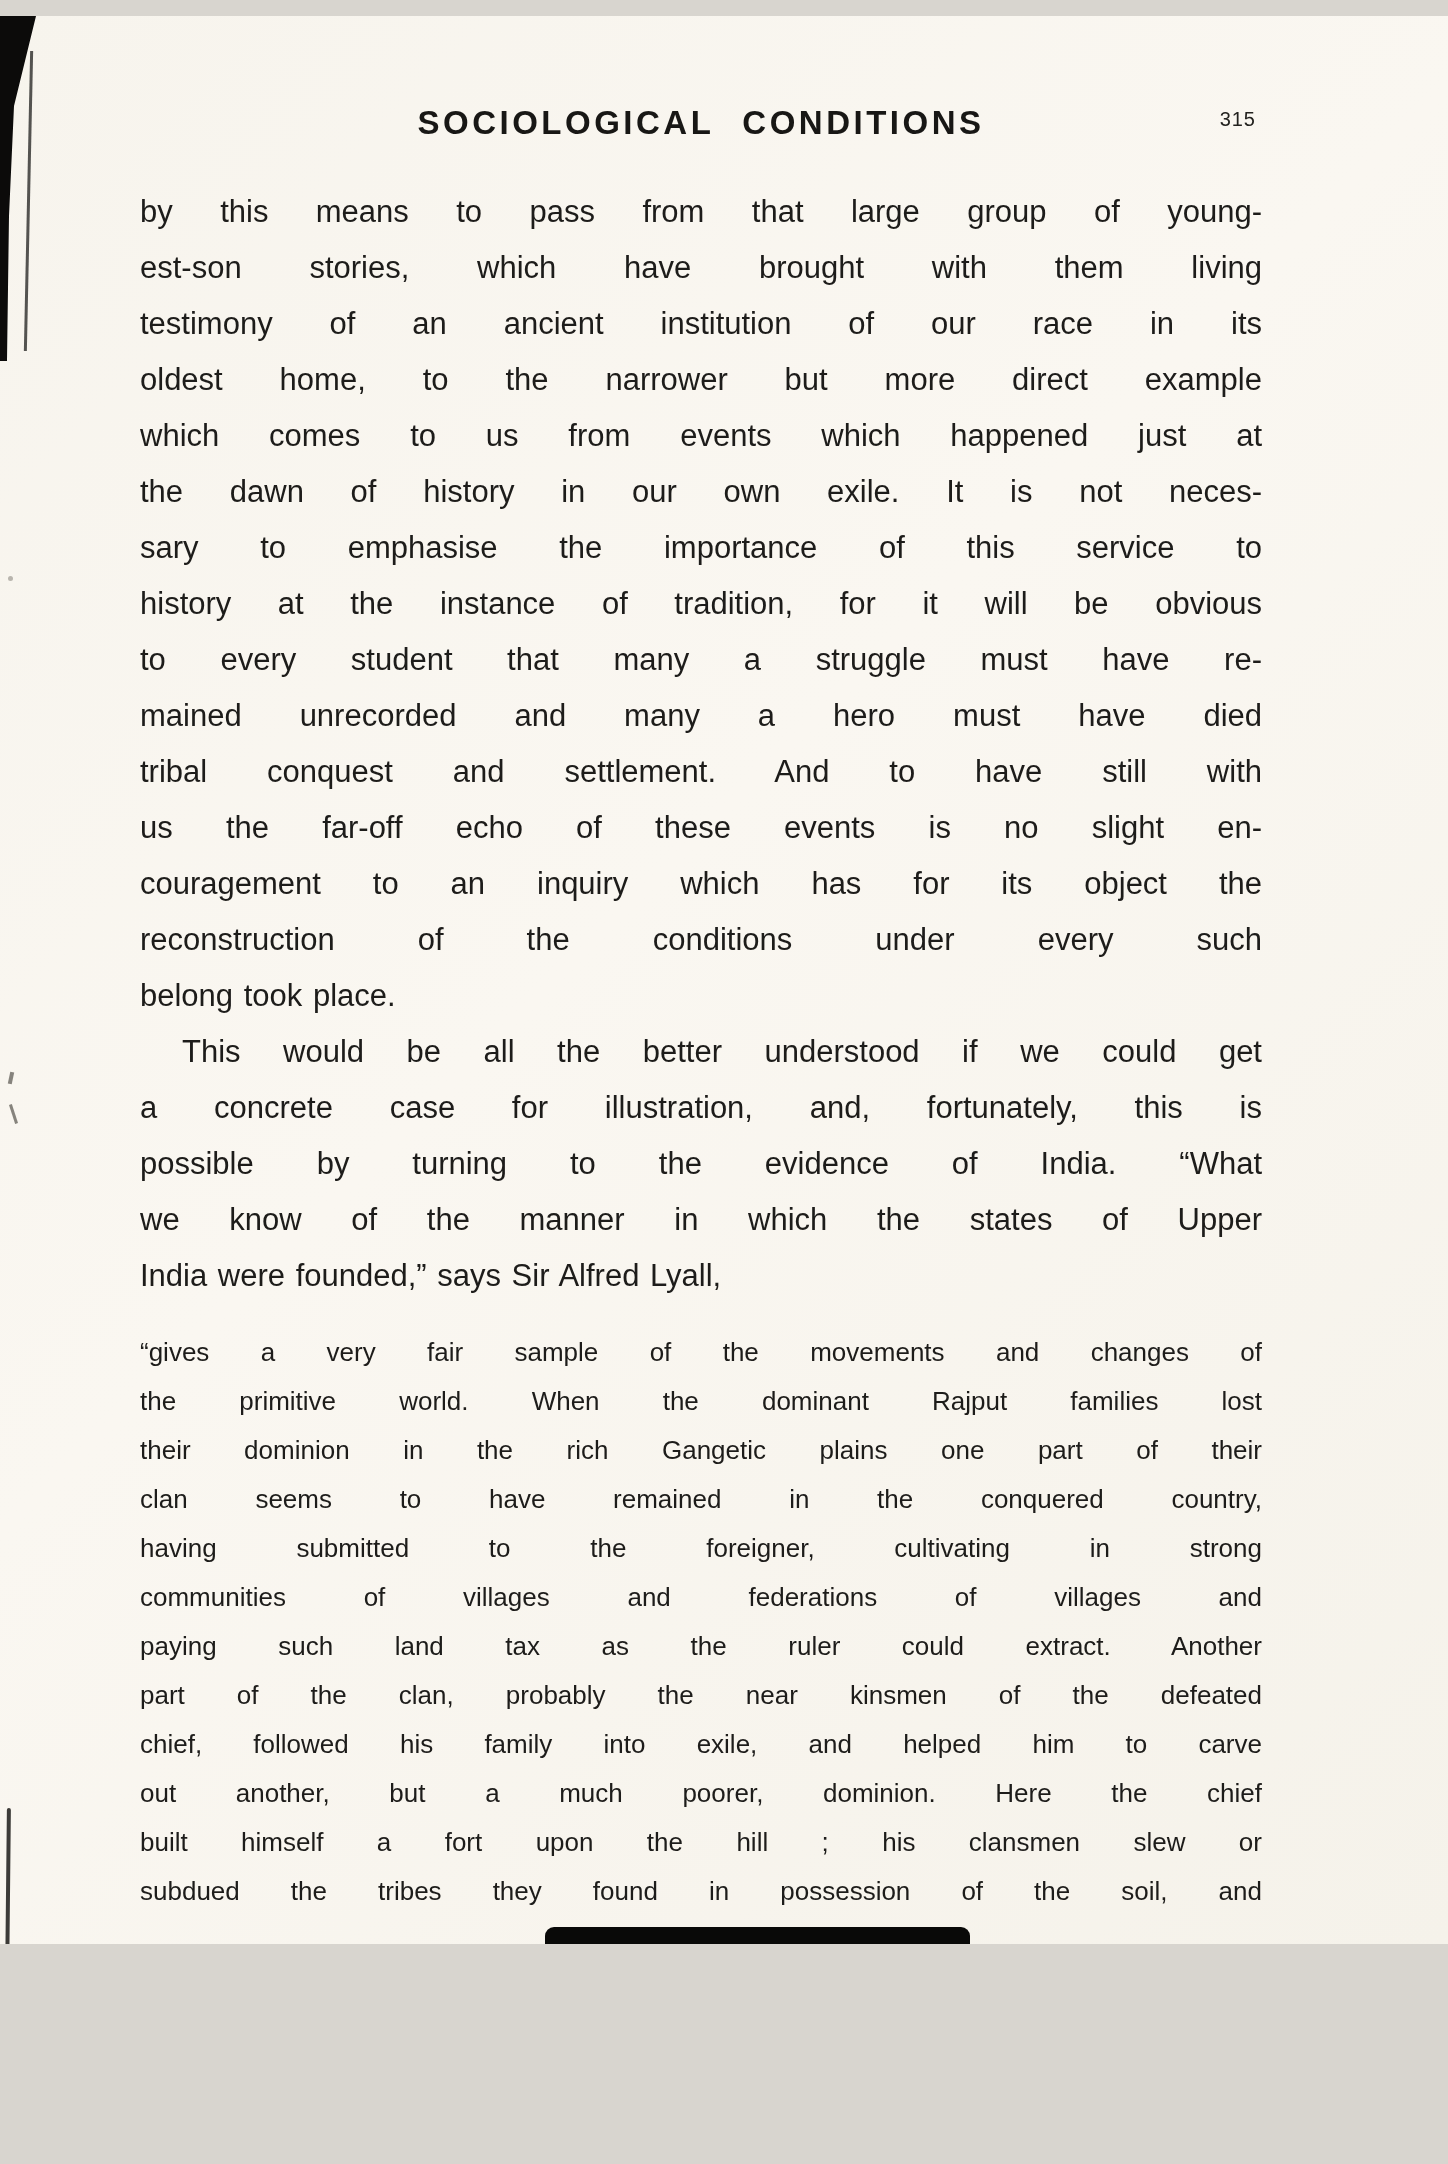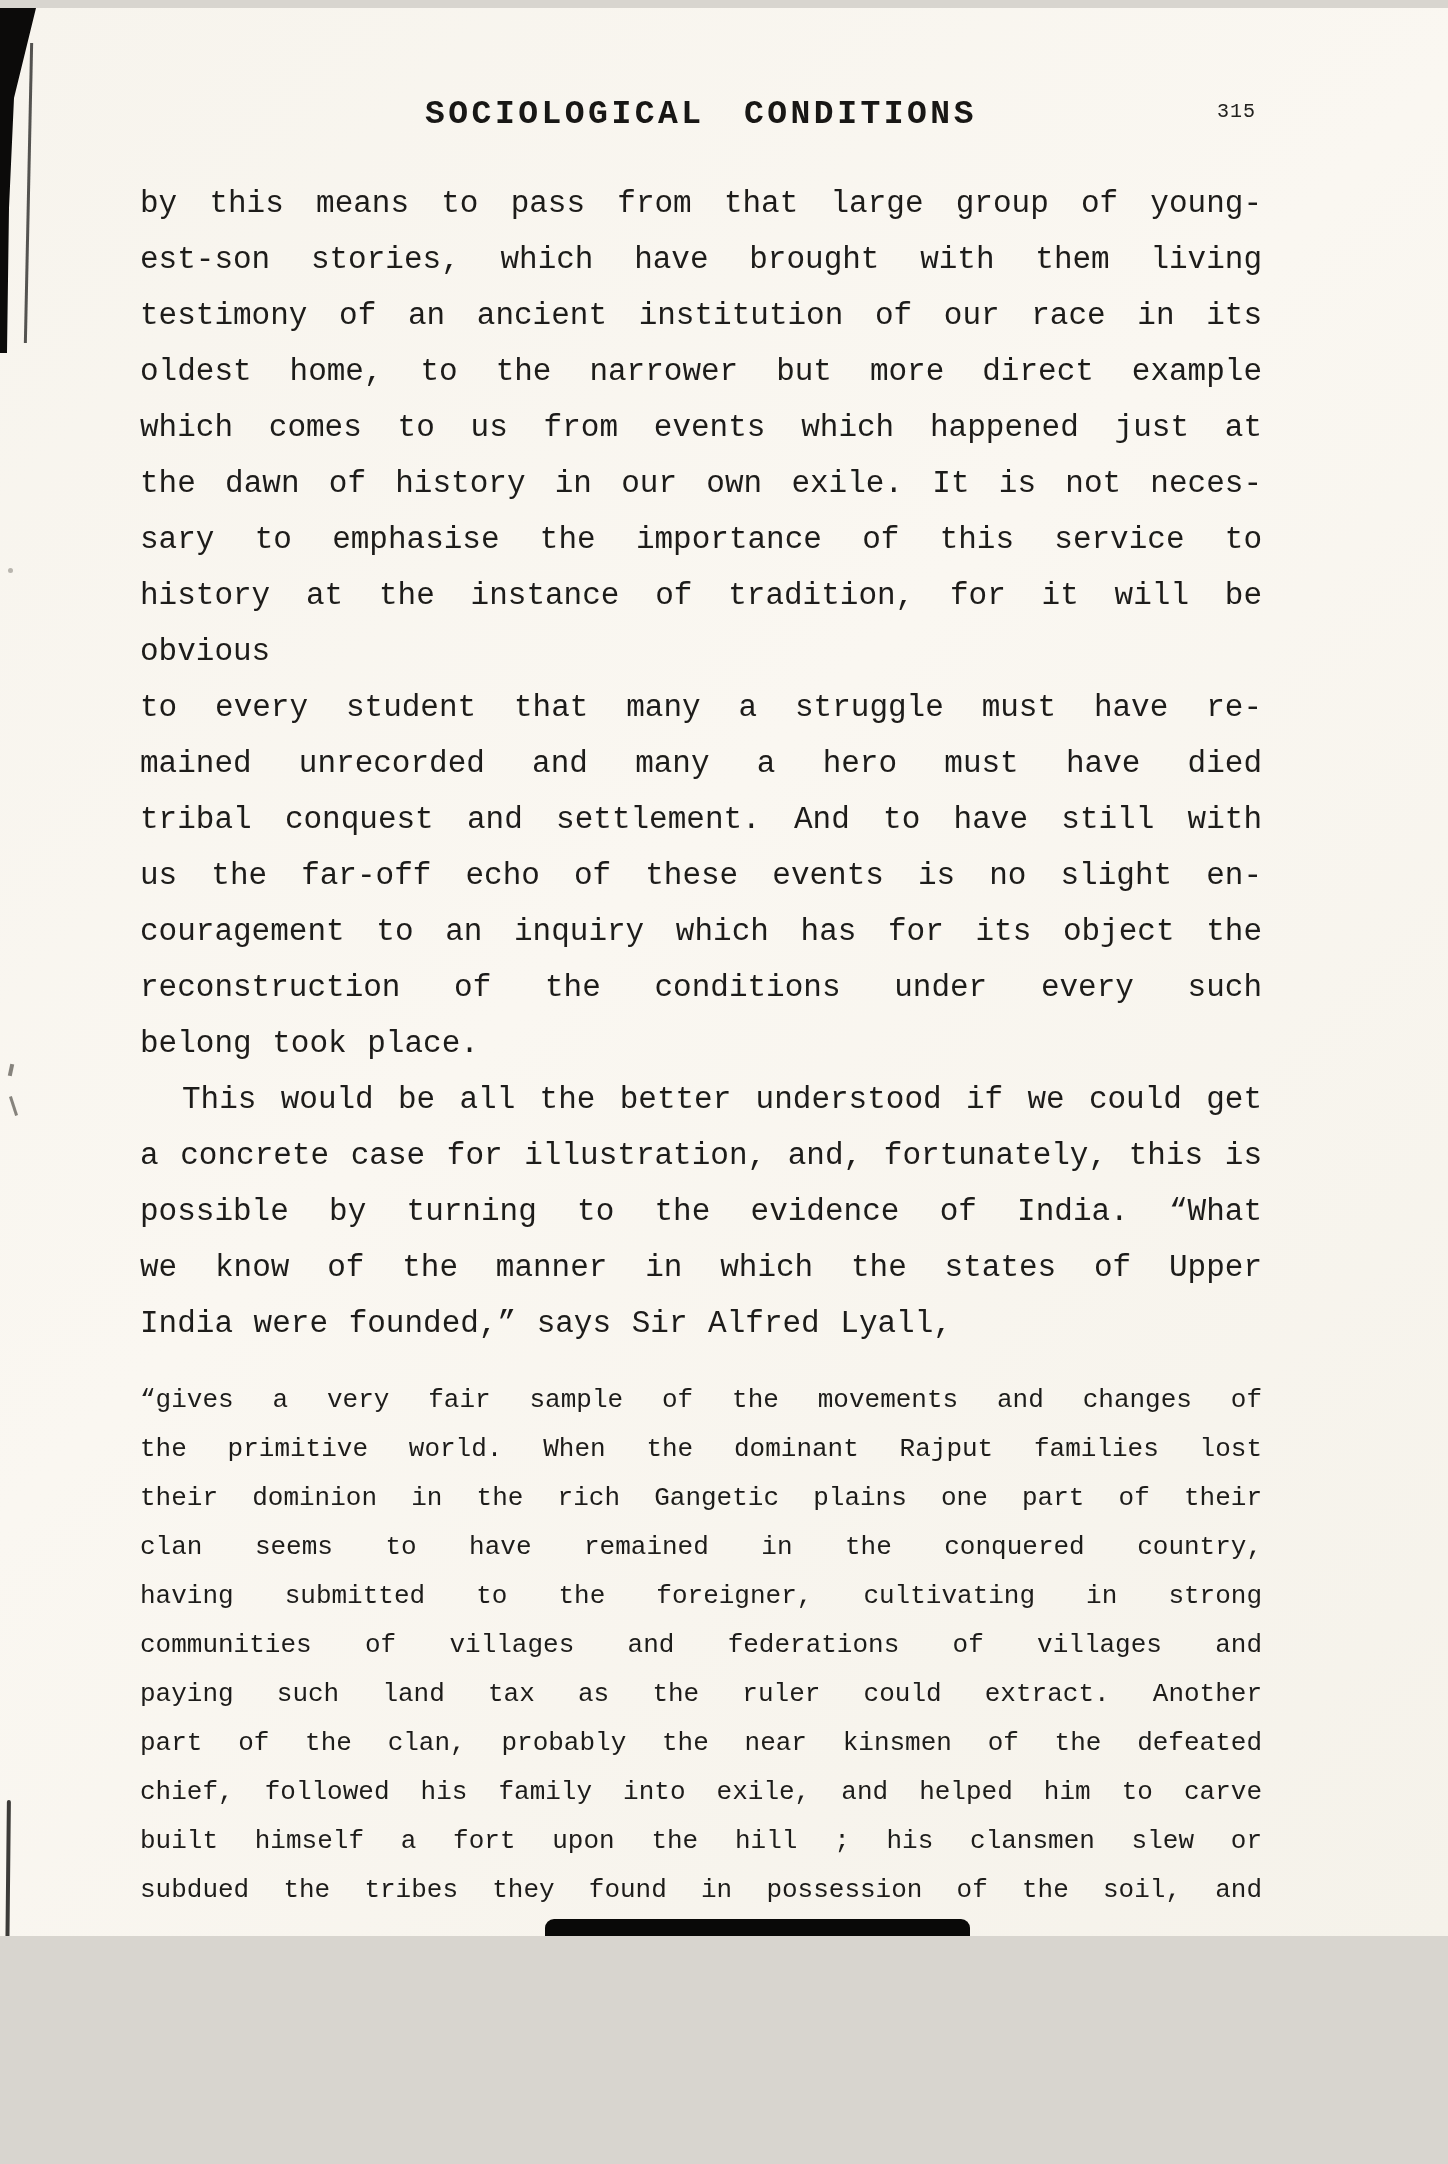--- a/index.html
+++ b/index.html
@@ -1,23 +1,23 @@
 <!DOCTYPE html>
 <html><head>
 <meta charset="utf-8">
 <style>
   html,body { margin:0; padding:0; background:#d8d5cf; }
   .page {
     position:relative;
     width:1448px;
     height:1928px;
-    margin:8px auto;
+    margin:16px auto;
     background:linear-gradient(135deg,#f7f4ed 0%, #faf7f1 45%, #f5f2ea 100%);
     overflow:hidden;
-    font-family:Liberation Mono, monospace;
+    font-family:Liberation Sans, sans-serif;
     color:#1d1c1a;
   }
   .text-block {
     position:absolute;
     left:140px;
     top:88px;
     width:1122px;
   }
   .running-head {
     position:relative;
@@ -129,20 +129,21 @@
 
     <div class="line">“gives a very fair sample of the movements and changes of</div>
         <div class="line">the primitive world. When the dominant Rajput families lost</div>
         <div class="line">their dominion in the rich Gangetic plains one part of their</div>
         <div class="line">clan seems to have remained in the conquered country,</div>
         <div class="line">having submitted to the foreigner, cultivating in strong</div>
         <div class="line">communities of villages and federations of villages and</div>
         <div class="line">paying such land tax as the ruler could extract. Another</div>
         <div class="line">part of the clan, probably the near kinsmen of the defeated</div>
         <div class="line">chief, followed his family into exile, and helped him to carve</div>
+        <div class="line">out another, but a much poorer, dominion. Here the chief</div>
         <div class="line">built himself a fort upon the hill ; his clansmen slew or</div>
         <div class="line">subdued the tribes they found in possession of the soil, and</div>
       </section>
 
   </div>
 
   <div class="artifact wedge-top-left"></div>
   <div class="artifact line-top-left"></div>
   <div class="artifact tick-1"></div>
   <div class="artifact tick-2"></div>

